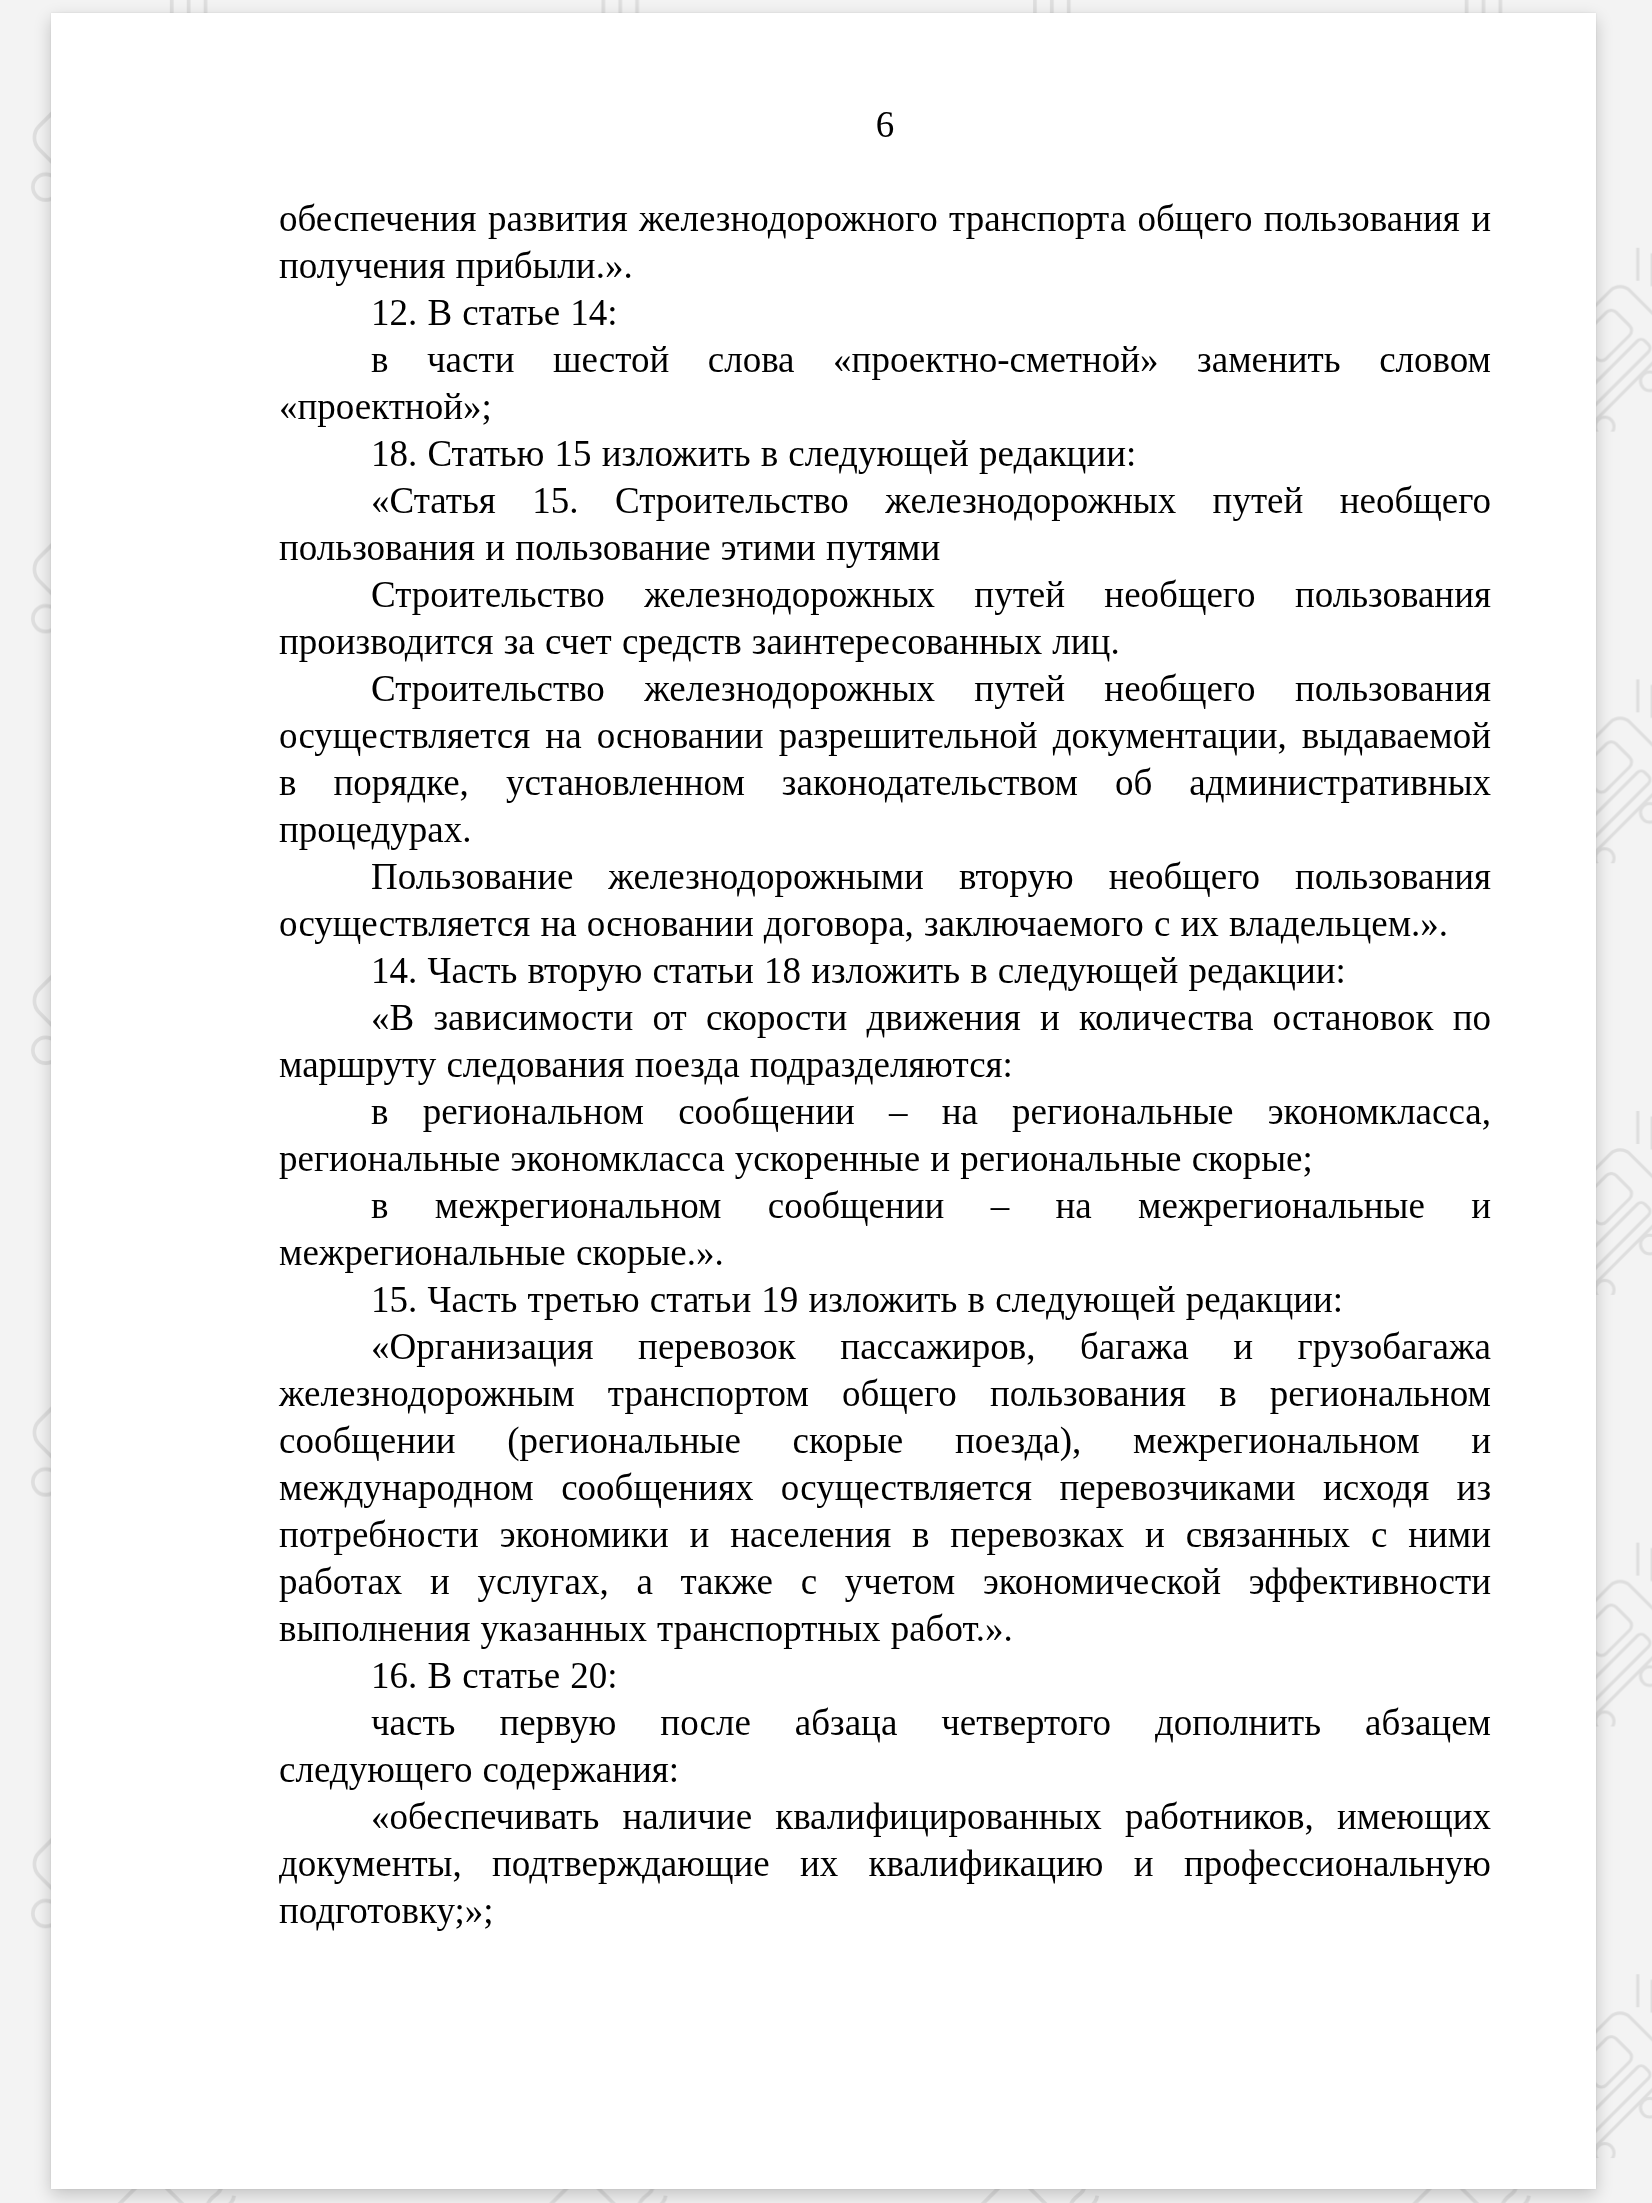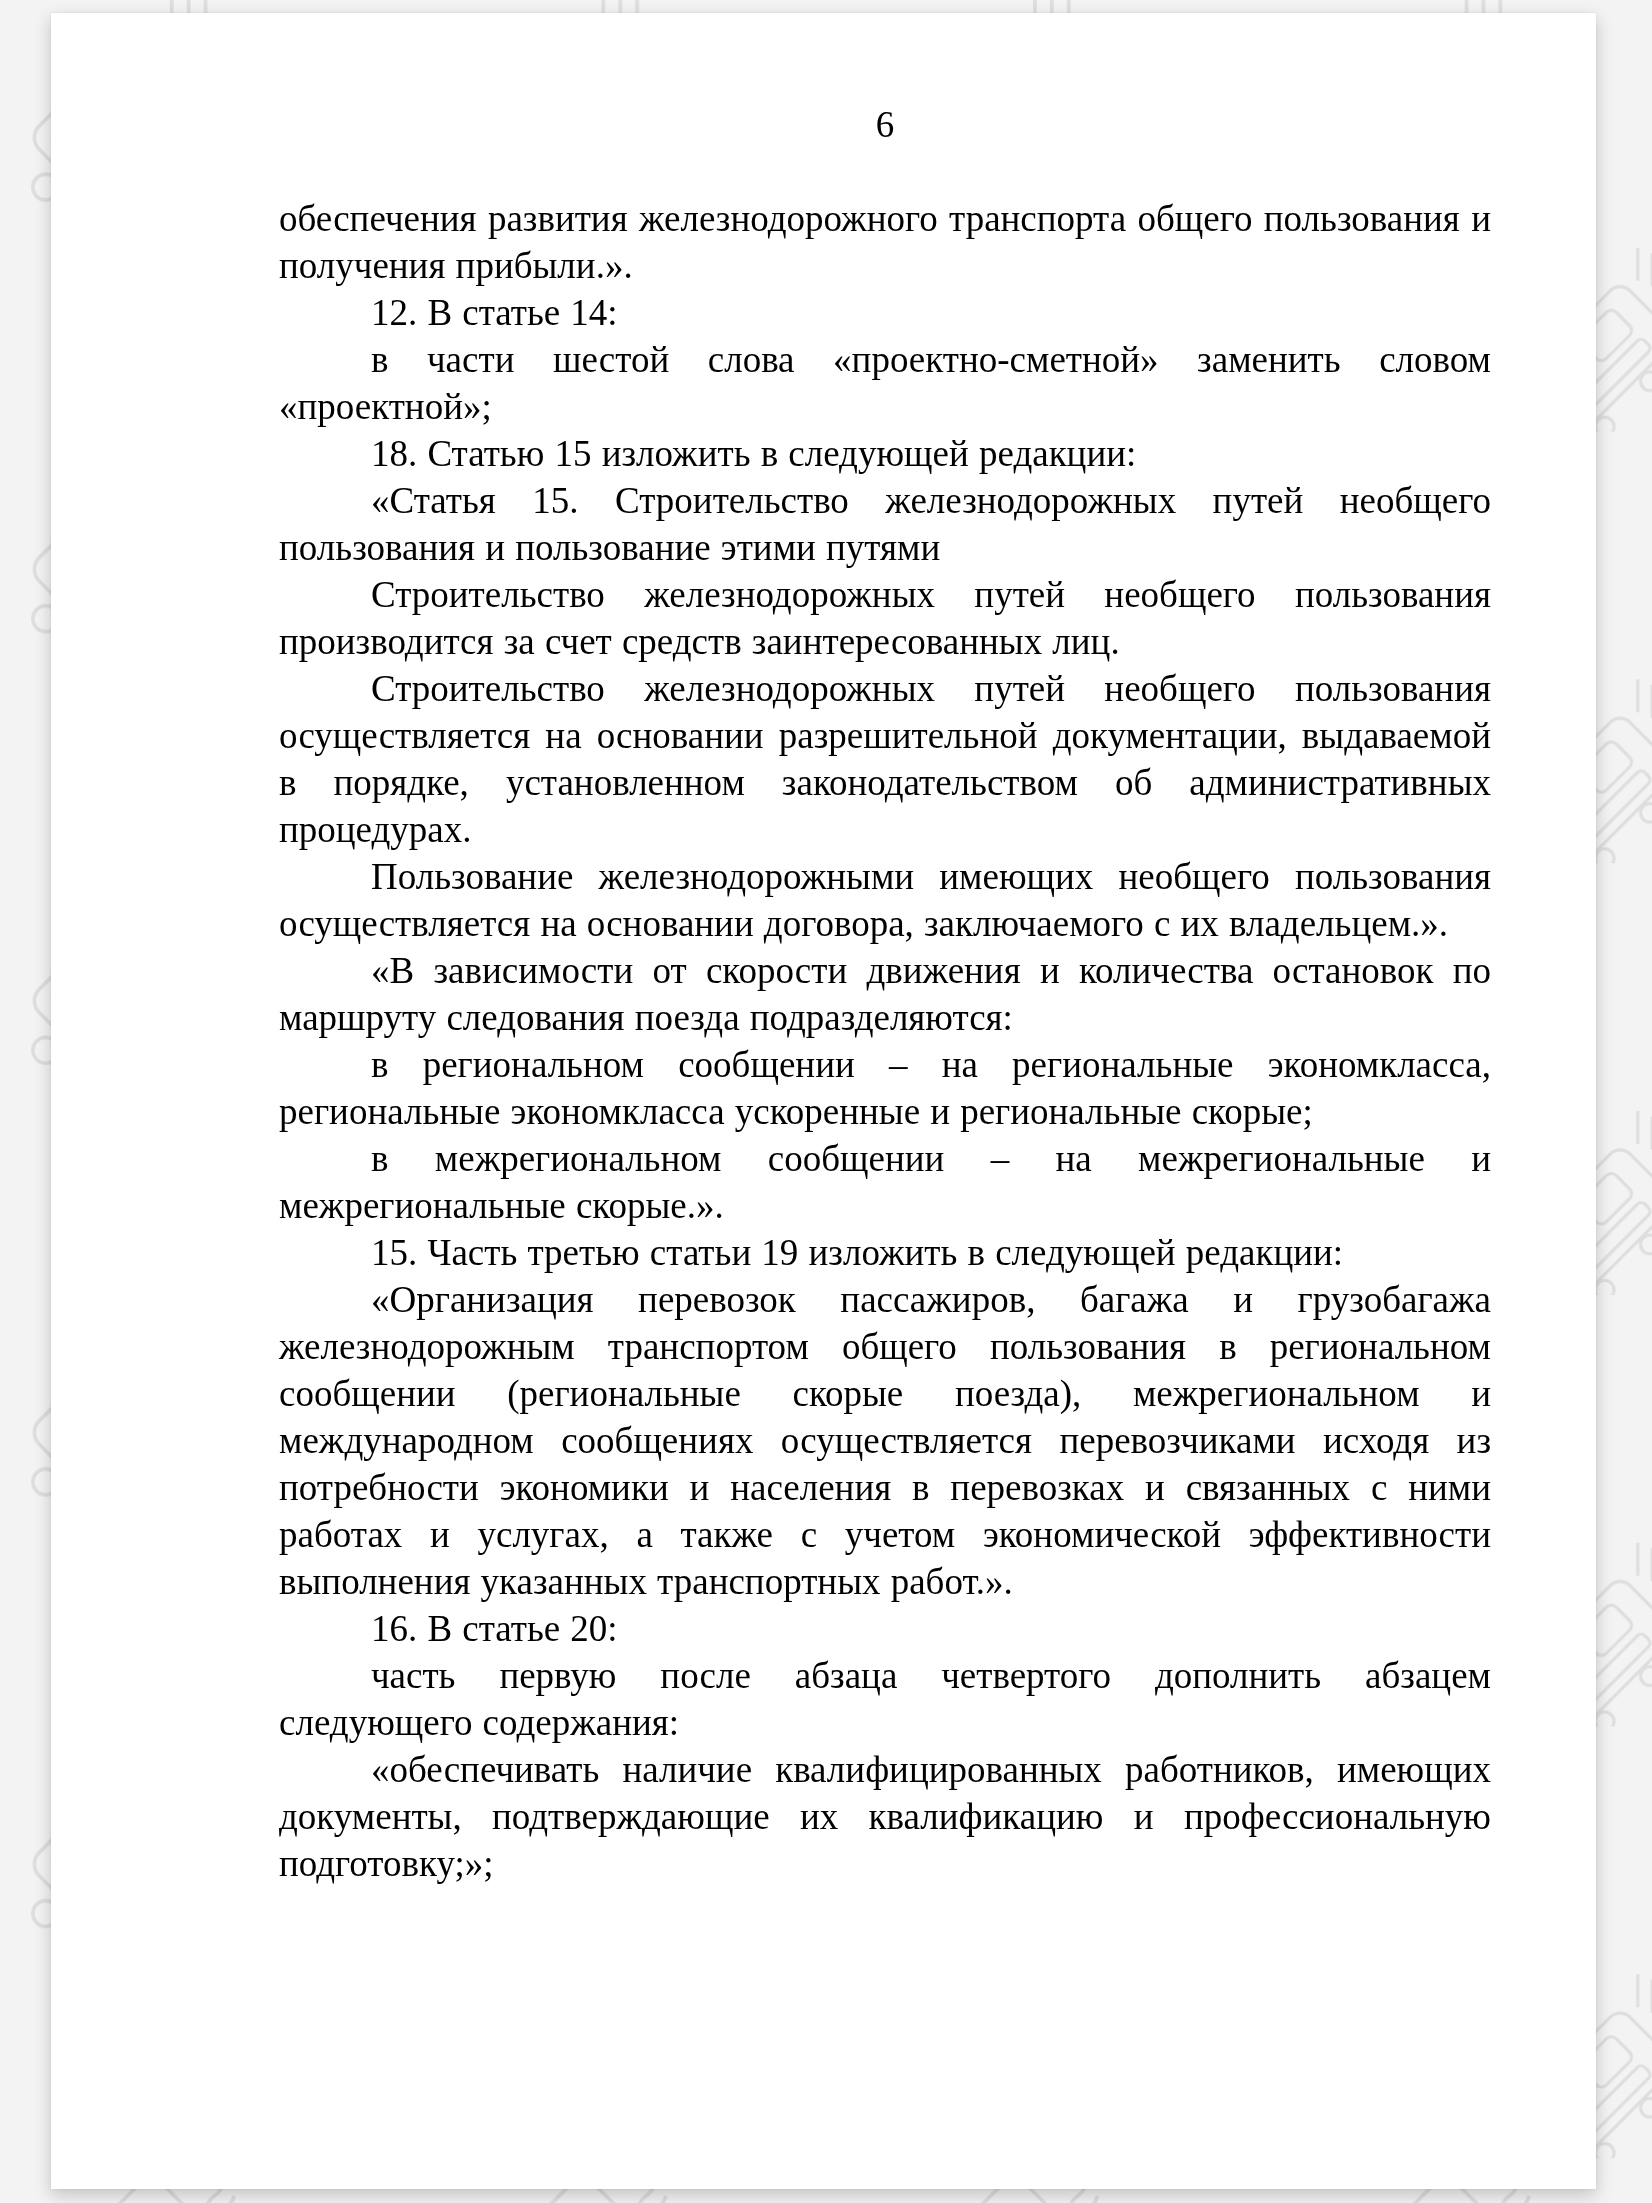--- a/index.html
+++ b/index.html
@@ -89,21 +89,22 @@
   <div class="content">
     <div class="page-number">6</div>
     <div>
       <p class="para no-indent">обеспечения развития железнодорожного транспорта общего пользования и получения прибыли.».</p>
       <p class="para">12. В статье 14:</p>
       <p class="para">в части шестой слова «проектно-сметной» заменить словом «проектной»;</p>
       <p class="para">18. Статью 15 изложить в следующей редакции:</p>
       <p class="para bold">«Статья 15. Строительство железнодорожных путей необщего пользования и пользование этими путями</p>
       <p class="para">Строительство железнодорожных путей необщего пользования производится за счет средств заинтересованных лиц.</p>
       <p class="para">Строительство железнодорожных путей необщего пользования осуществляется на основании разрешительной документации, выдаваемой в порядке, установленном законодательством об административных процедурах.</p>
-      <p class="para">Пользование железнодорожными имеющих необщего пользования осуществляется на основании договора, заключаемого с их владельцем.».</p>
+      <p class="para">Пользование железнодорожными вторую необщего пользования осуществляется на основании договора, заключаемого с их владельцем.».</p>
+      <p class="para">14. Часть вторую статьи 18 изложить в следующей редакции:</p>
       <p class="para">«В зависимости от скорости движения и количества остановок по маршруту следования поезда подразделяются:</p>
       <p class="para">в региональном сообщении – на региональные экономкласса, региональные экономкласса ускоренные и региональные скорые;</p>
       <p class="para">в межрегиональном сообщении – на межрегиональные и межрегиональные скорые.».</p>
       <p class="para">15. Часть третью статьи 19 изложить в следующей редакции:</p>
       <p class="para">«Организация перевозок пассажиров, багажа и грузобагажа железнодорожным транспортом общего пользования в региональном сообщении (региональные скорые поезда), межрегиональном и международном сообщениях осуществляется перевозчиками исходя из потребности экономики и населения в перевозках и связанных с ними работах и услугах, а также с учетом экономической эффективности выполнения указанных транспортных работ.».</p>
       <p class="para">16. В статье 20:</p>
       <p class="para">часть первую после абзаца четвертого дополнить абзацем следующего содержания:</p>
       <p class="para">«обеспечивать наличие квалифицированных работников, имеющих документы, подтверждающие их квалификацию и профессиональную подготовку;»;</p>
     </div>
   </div>

